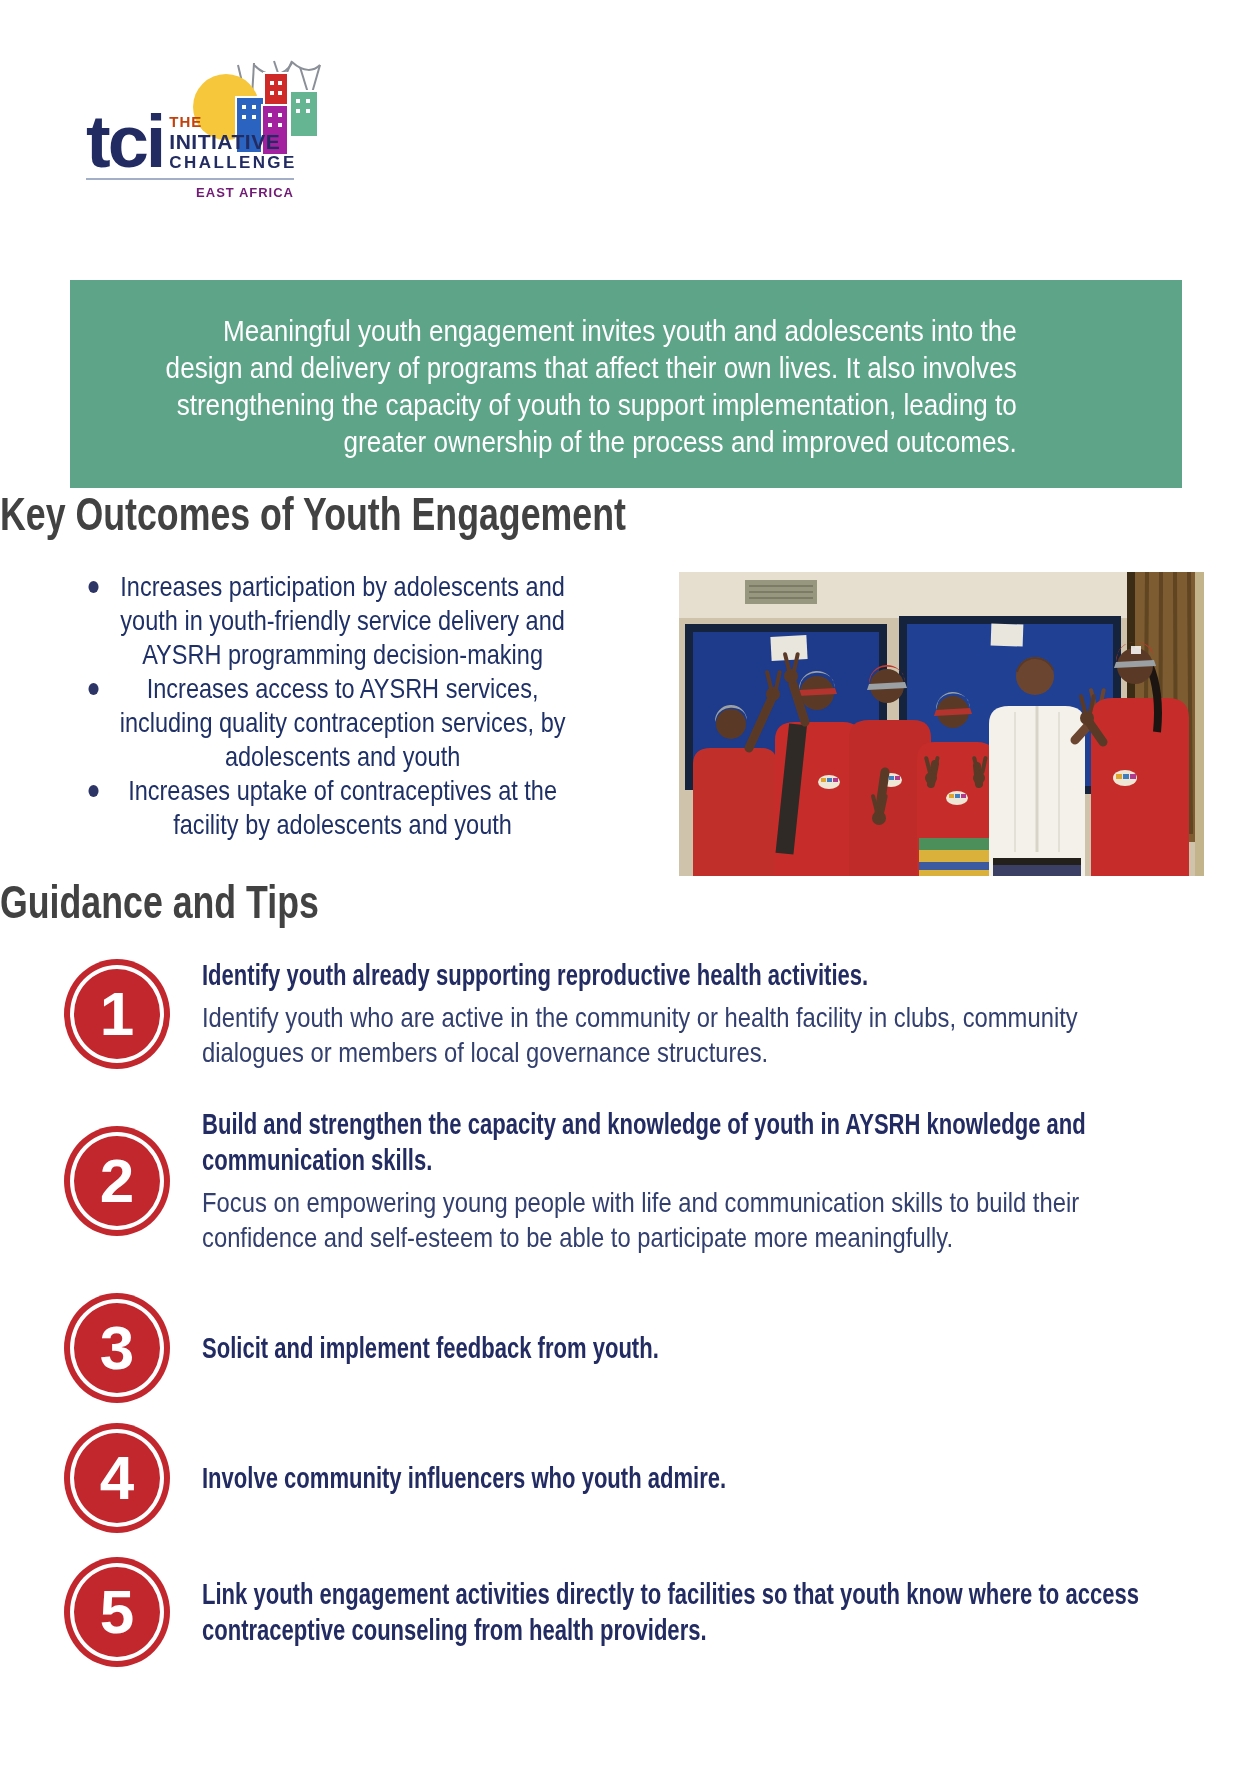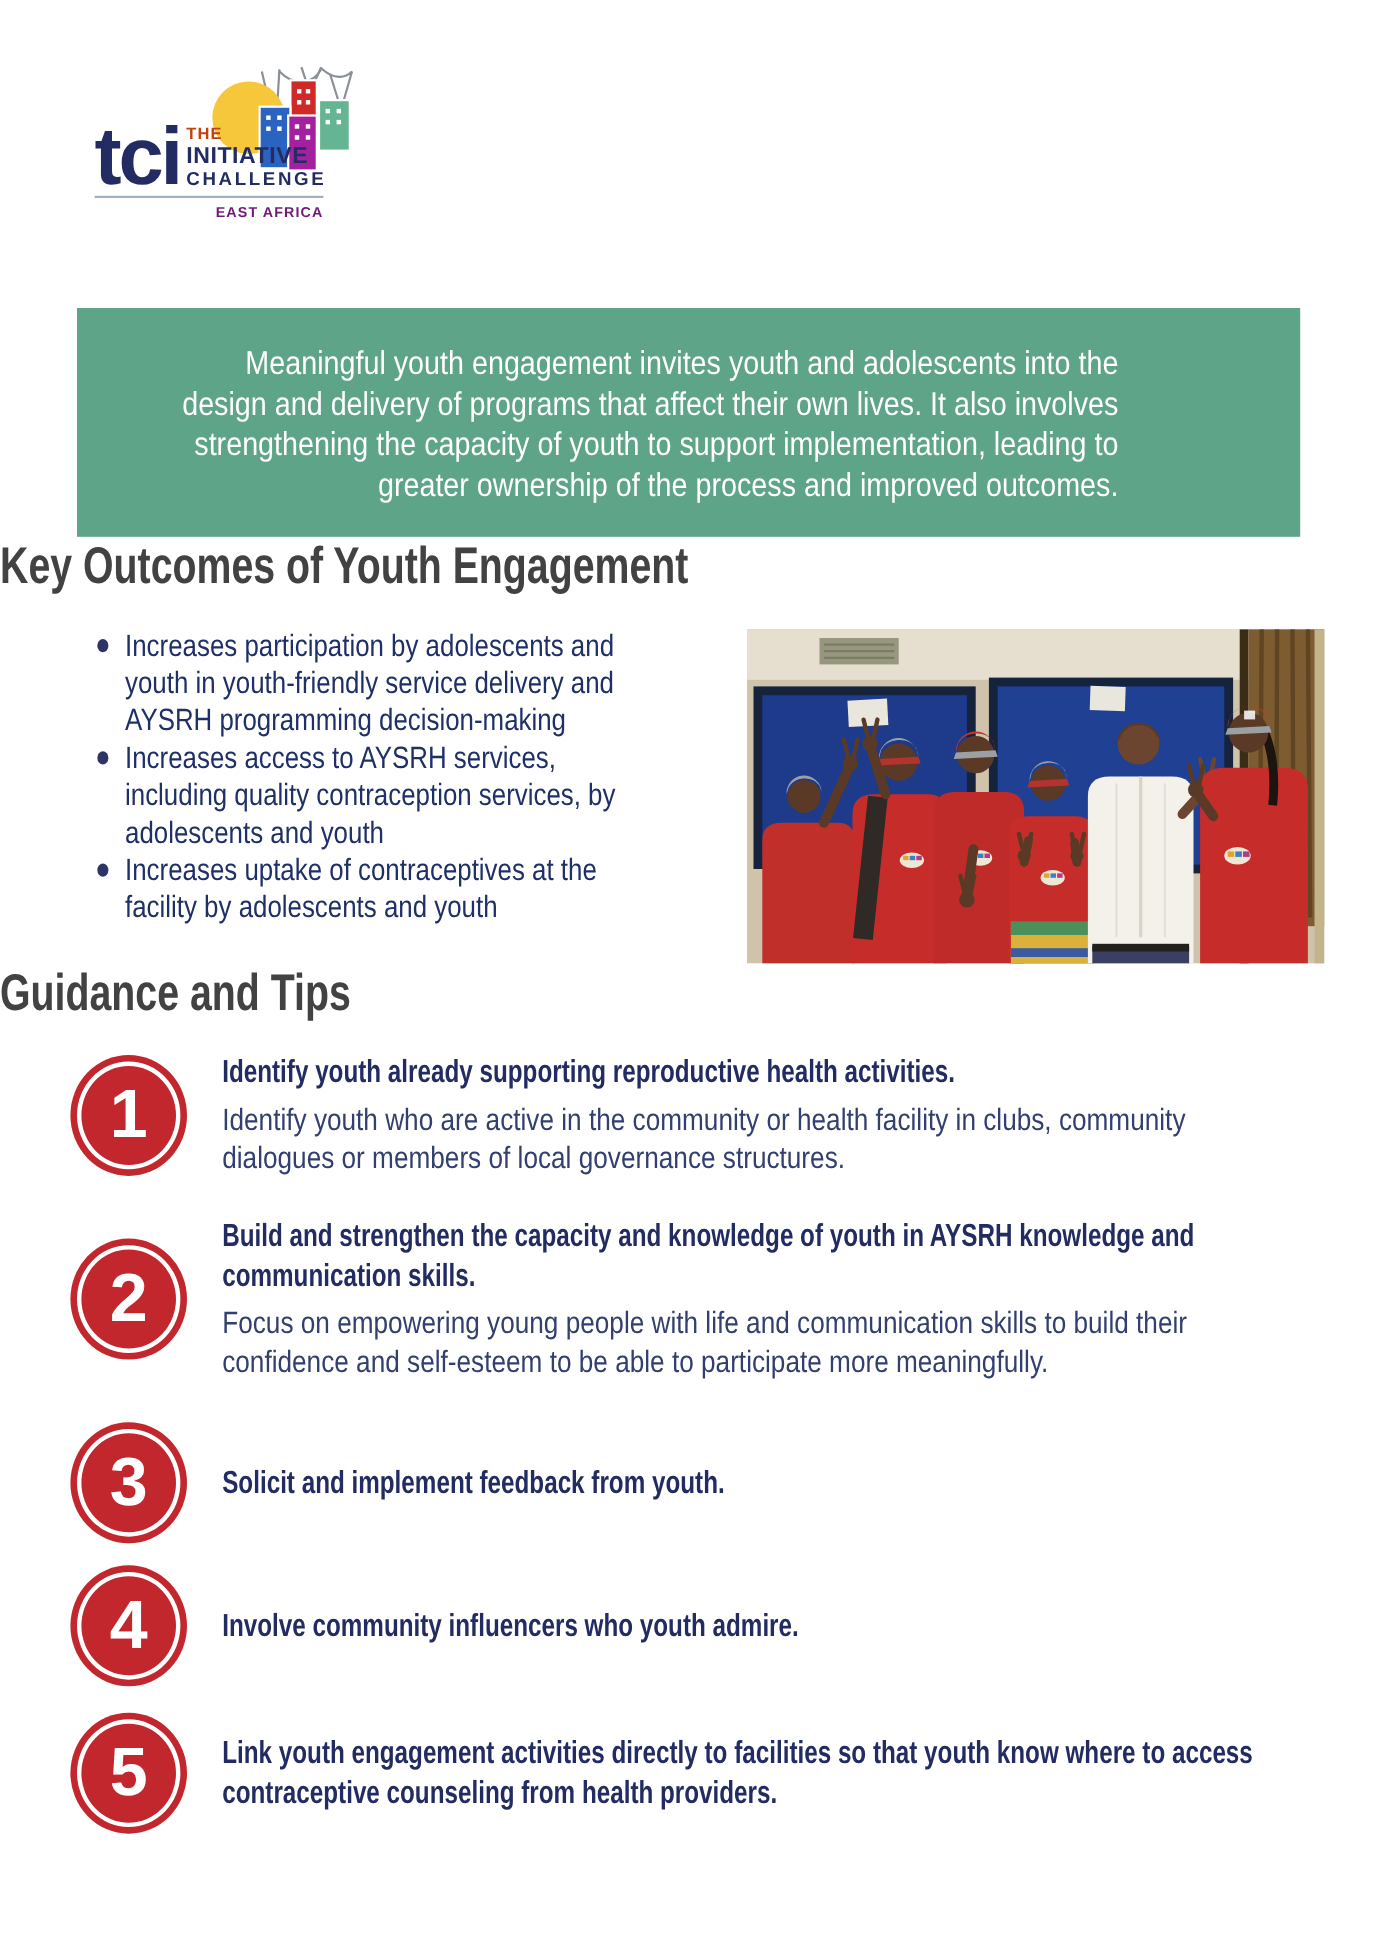--- a/index.html
+++ b/index.html
@@ -27,21 +27,21 @@
   .intro{margin:80px 68px 0 70px;background:#5ea489;padding:32px 28px 28px 28px;text-align:right;}
   .intro .line{color:#ffffff;font-size:30px;line-height:37px;white-space:nowrap;transform:scaleX(.87);transform-origin:left center;}
 
   
   h2.sec{margin:0;padding:0;font-size:47px;line-height:1.1;font-weight:bold;color:#424242;
          transform:scaleX(.76);transform-origin:left center;white-space:nowrap;}
   .sec-key{margin:26px 0 0 64px;}
   .sec-guid{margin:48px 0 0 64px;}
 
   
-  .outcomes-row{display:flex;margin:30px 60px 0 70px;}
+  .outcomes-row{display:flex;margin:30px 60px 0 70px;text-align:center;}
   .bullets{width:575px;flex:0 0 auto;margin:0;padding:0 0 0 22px;list-style:none;
            transform:scaleX(.84);transform-origin:left top;}
   .bullets li{position:relative;font-size:28px;line-height:34px;color:#1f3067;padding-left:30px;margin:0;}
   .bullets li::before{content:"";position:absolute;left:0;top:11px;width:12px;height:12px;border-radius:50%;background:#2c3566;}
   .photo-wrap{margin-left:12px;margin-top:2px;flex:0 0 auto;}
   .photo-wrap svg{display:block;width:525px;height:304px;}
 
   
   .tips{margin:28px 60px 0 64px;}
   .tip{display:flex;align-items:center;}

